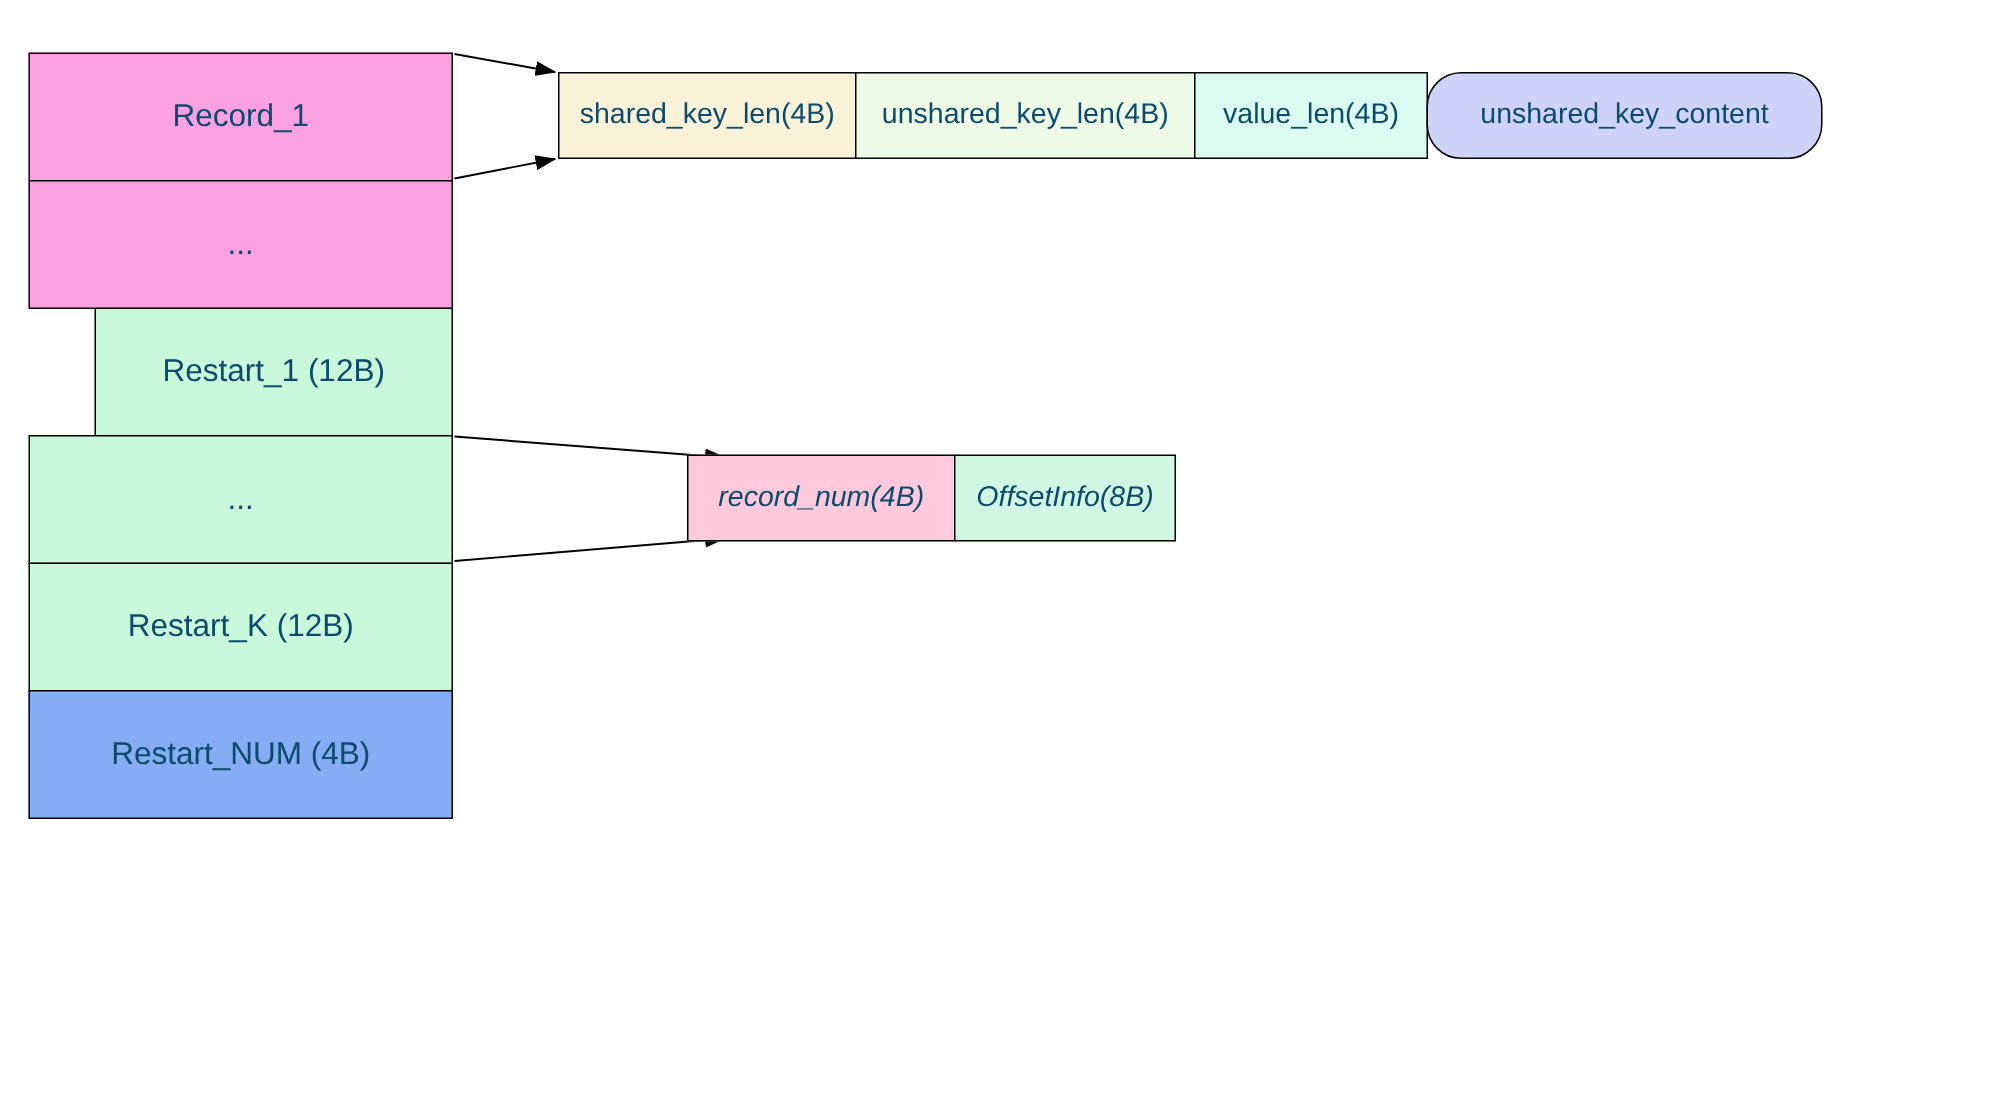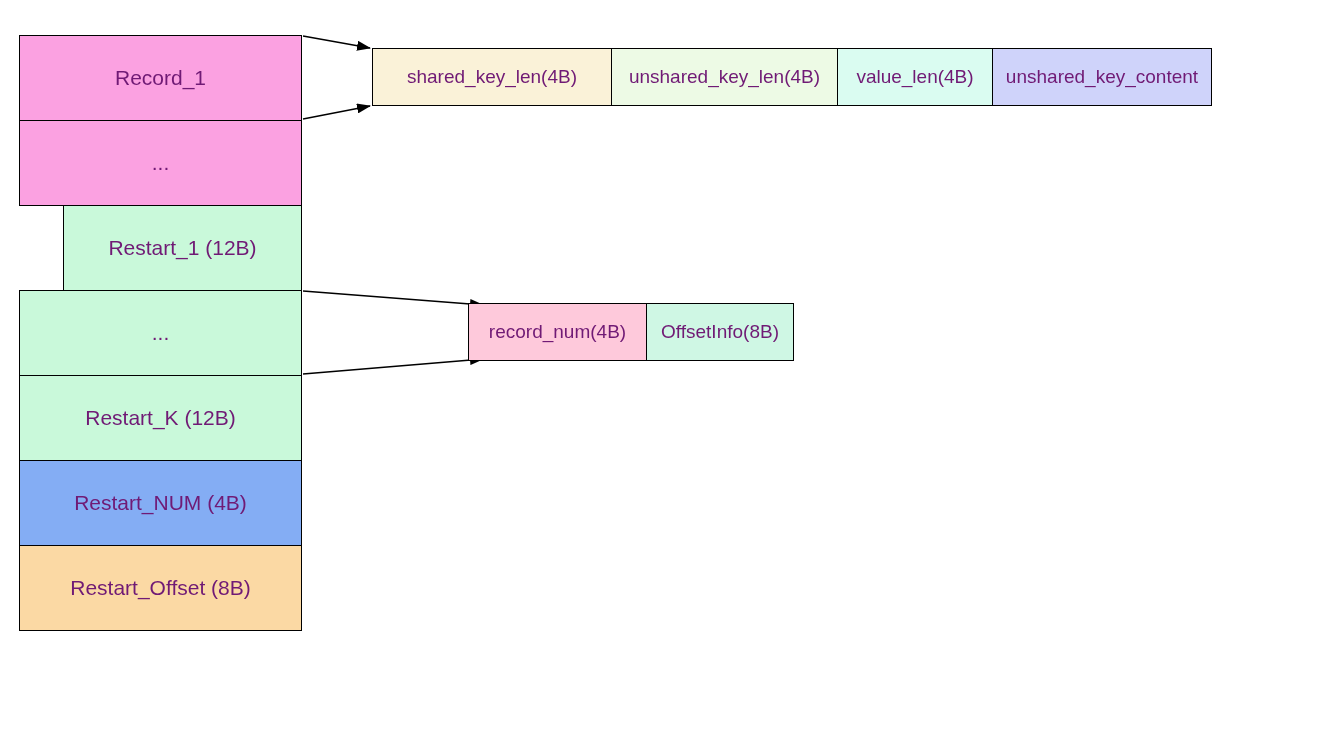--- a/index.html
+++ b/index.html
@@ -1,31 +1,31 @@
 <!DOCTYPE html>
 <html><head>
 <meta charset="utf-8">
 <style>
   html,body{margin:0;padding:0;background:#ffffff;}
   .canvas{
     position:relative;width:1334px;height:738px;background:#ffffff;
-    font-family:"Liberation Sans",sans-serif;color:#701a75;overflow:hidden;
+    font-family:"Liberation Sans",sans-serif;color:#0c4a6e;overflow:hidden;
   }
   
   .vstack{position:absolute;left:19px;top:35px;width:283px;display:flex;flex-direction:column;}
   .vbox{
     height:86px;margin-top:-1px;border:1px solid #000;box-sizing:border-box;
     display:flex;align-items:center;justify-content:center;
     font-size:21px;text-align:center;
   }
   .vbox:first-child{margin-top:0;}
   
   .hrow{position:absolute;display:flex;height:58px;}
   .row-record{left:372px;top:48px;}
-  .row-restart{left:468px;top:303px;}
+  .row-restart{left:458px;top:303px;font-style:italic;}
   .hcell{
     border:1px solid #000;box-sizing:border-box;margin-left:-1px;
     display:flex;align-items:center;justify-content:center;
     font-size:19px;white-space:nowrap;padding:0 4px;
   }
   .hcell:first-child{margin-left:0;}
   
   .overlay{position:absolute;left:0;top:0;width:1334px;height:738px;pointer-events:none;}
 </style>
 </head>
@@ -57,36 +57,33 @@
     </div>
     <div class="vbox" style="background-color: rgb(201, 249, 218);">
       <span>...</span>
     </div>
     <div class="vbox" style="background-color: rgb(201, 249, 218);">
       <span>Restart_K (12B)</span>
     </div>
     <div class="vbox" style="background-color: rgb(132, 173, 244); text-align: center;">
       <span>Restart_NUM (4B)</span>
     </div>
-    <div class="vbox" style="background-color: rgb(251, 217, 164);">
-      <span>Restart_Offset (8B)</span>
-    </div>
   </div>
 
   <div class="hrow row-record">
-    <div class="hcell" style="width: 240px; background-color: rgb(250, 242, 216);">
+    <div class="hcell" style="width: 199px; background-color: rgb(250, 242, 216);">
       <span>shared_key_len(4B)</span>
     </div>
     <div class="hcell" style="width: 227px; background-color: rgb(237, 250, 229);">
       <span>unshared_key_len(4B)</span>
     </div>
     <div class="hcell" style="width: 156px; background-color: rgb(218, 252, 241);">
       <span>value_len(4B)</span>
     </div>
-    <div class="hcell" style="width: 220px; background-color: rgb(207, 211, 250);">
+    <div class="hcell" style="width: 264px; background-color: rgb(207, 211, 250); border-radius: 23px;">
       <span>unshared_key_content</span>
     </div>
   </div>
 
   <div class="hrow row-restart">
     <div class="hcell" style="width: 179px; background-color: rgb(254, 201, 219);">
       <span>record_num(4B)</span>
     </div>
     <div class="hcell" style="width: 148px; background-color: rgb(207, 247, 228);">
       <span>OffsetInfo(8B)</span>

